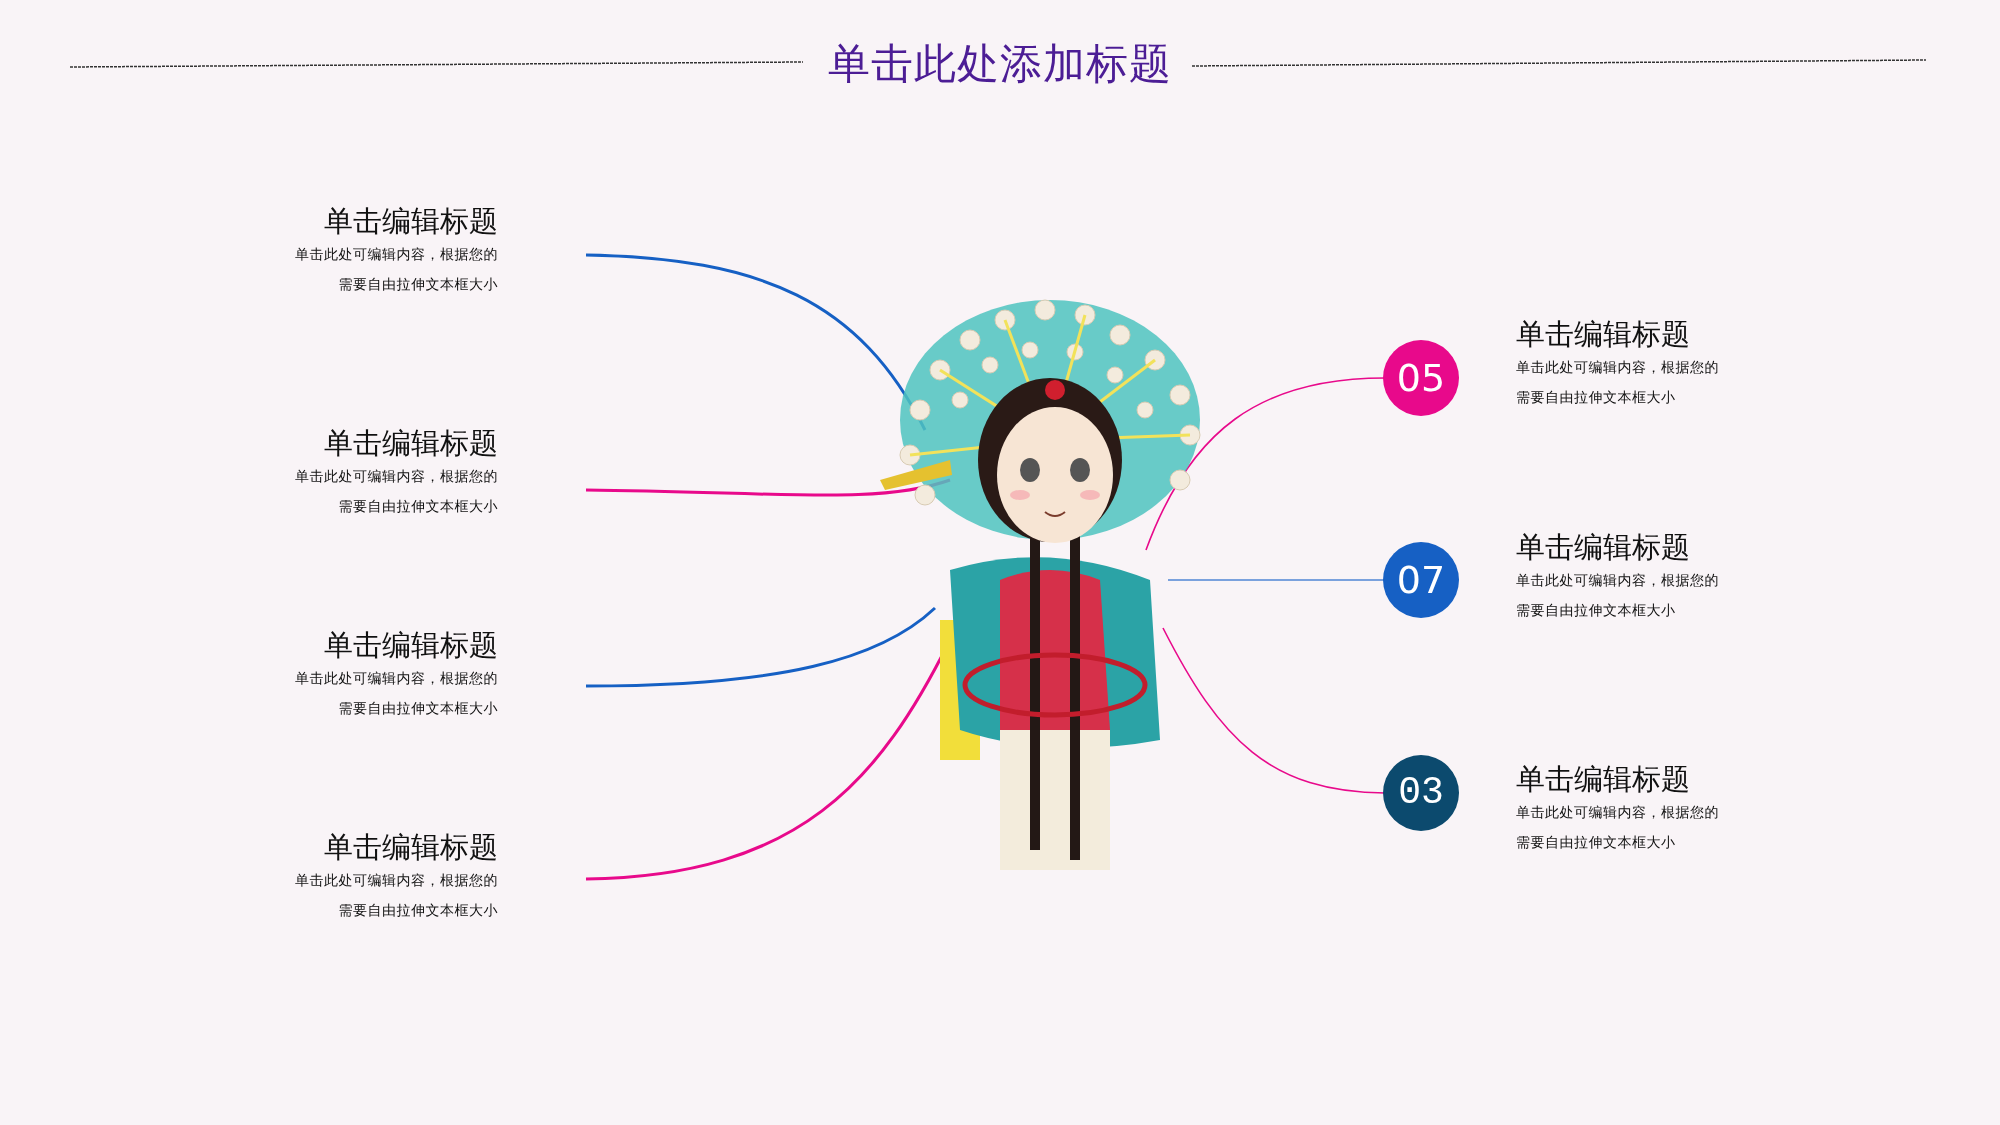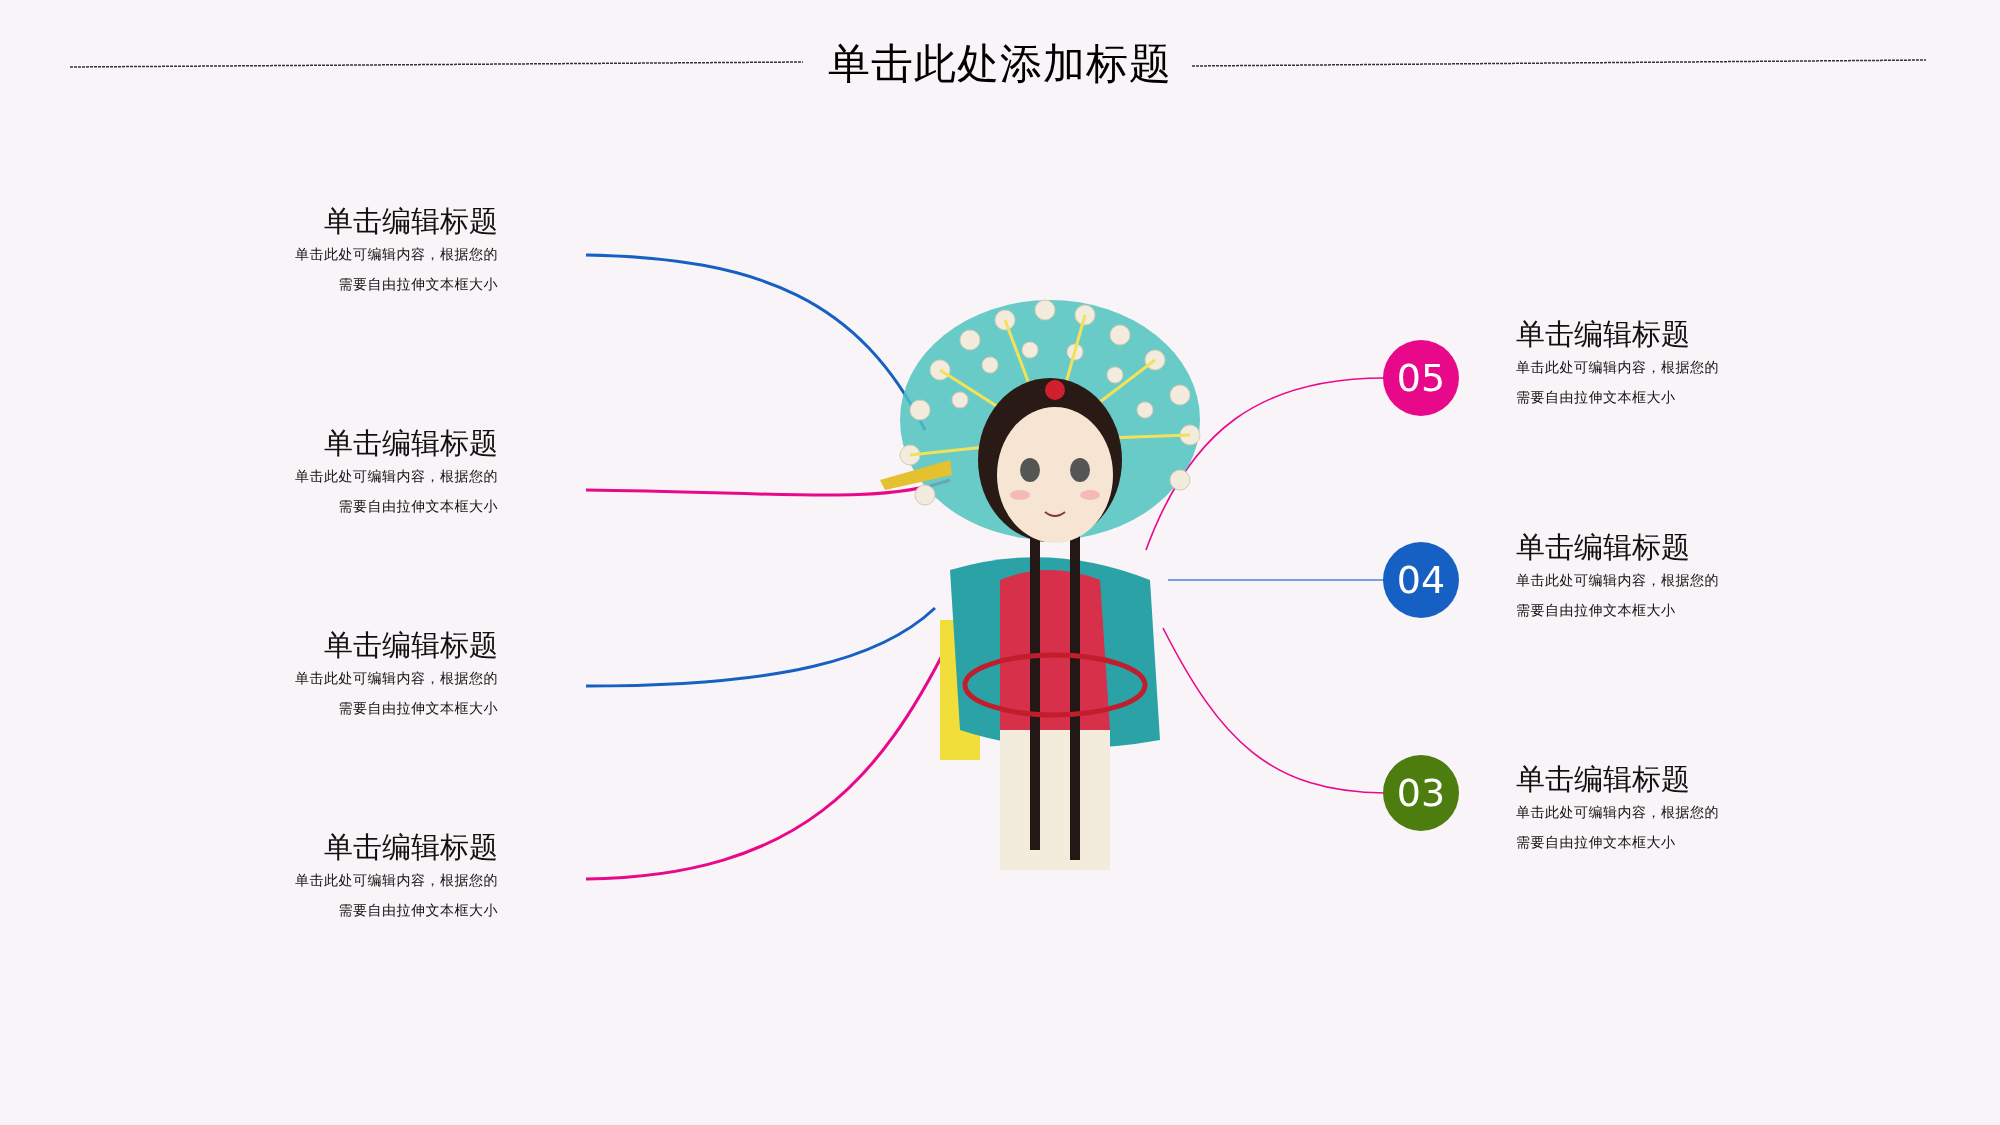--- a/index.html
+++ b/index.html
@@ -5,21 +5,21 @@
   html, body { margin: 0; padding: 0; }
   body {
     width: 2000px; height: 1125px; position: relative; overflow: hidden;
     background: #F9F4F7;
     font-family: "DejaVu Sans", "Liberation Sans", sans-serif;
     color: #111;
   }
   .abs { position: absolute; }
   #slide-title {
     left: 0; width: 2000px; top: 36px; text-align: center;
-    font-size: 42px; line-height: 56px; color: #000000; letter-spacing: 1px;
+    font-size: 42px; line-height: 56px; color: #4c1d95; letter-spacing: 1px;
   }
   svg.layer { position: absolute; left: 0; top: 0; }
   .block { position: absolute; width: 400px; }
   .block.left { text-align: right; left: 100px; width: 398px; }
   .block.right { text-align: left; left: 1516px; }
   .block .title { font-size: 29px; line-height: 36px; }
   .block .body { font-size: 14px; line-height: 30px; }
   .block.left .body { letter-spacing: 0.5px; }
   .block.right .body { letter-spacing: 0.5px; }
   .badge {
@@ -120,22 +120,22 @@
   <div class="body">单击此处可编辑内容，根据您的</div>
   <div class="body">需要自由拉伸文本框大小</div>
 </div>
 <div class="block left" style="top:829px;">
   <div class="title">单击编辑标题</div>
   <div class="body">单击此处可编辑内容，根据您的</div>
   <div class="body">需要自由拉伸文本框大小</div>
 </div>
 
 <div class="badge" style="left:1383px; top:340px; background:#E8098B;">05</div>
-<div class="badge" style="left:1383px; top:542px; background:#1660C4;">04</div>
-<div class="badge" style="left:1383px; top:755px; background:#4d7c0f;">03</div>
+<div class="badge" style="left:1383px; top:542px; background:#1660C4;">07</div>
+<div class="badge" style="left:1383px; top:755px; background:#0c4a6e;font-family:Liberation Mono, monospace;">03</div>
 
 <div class="block right" style="top:316px;">
   <div class="title">单击编辑标题</div>
   <div class="body">单击此处可编辑内容，根据您的</div>
   <div class="body">需要自由拉伸文本框大小</div>
 </div>
 <div class="block right" style="top:529px;">
   <div class="title">单击编辑标题</div>
   <div class="body">单击此处可编辑内容，根据您的</div>
   <div class="body">需要自由拉伸文本框大小</div>

